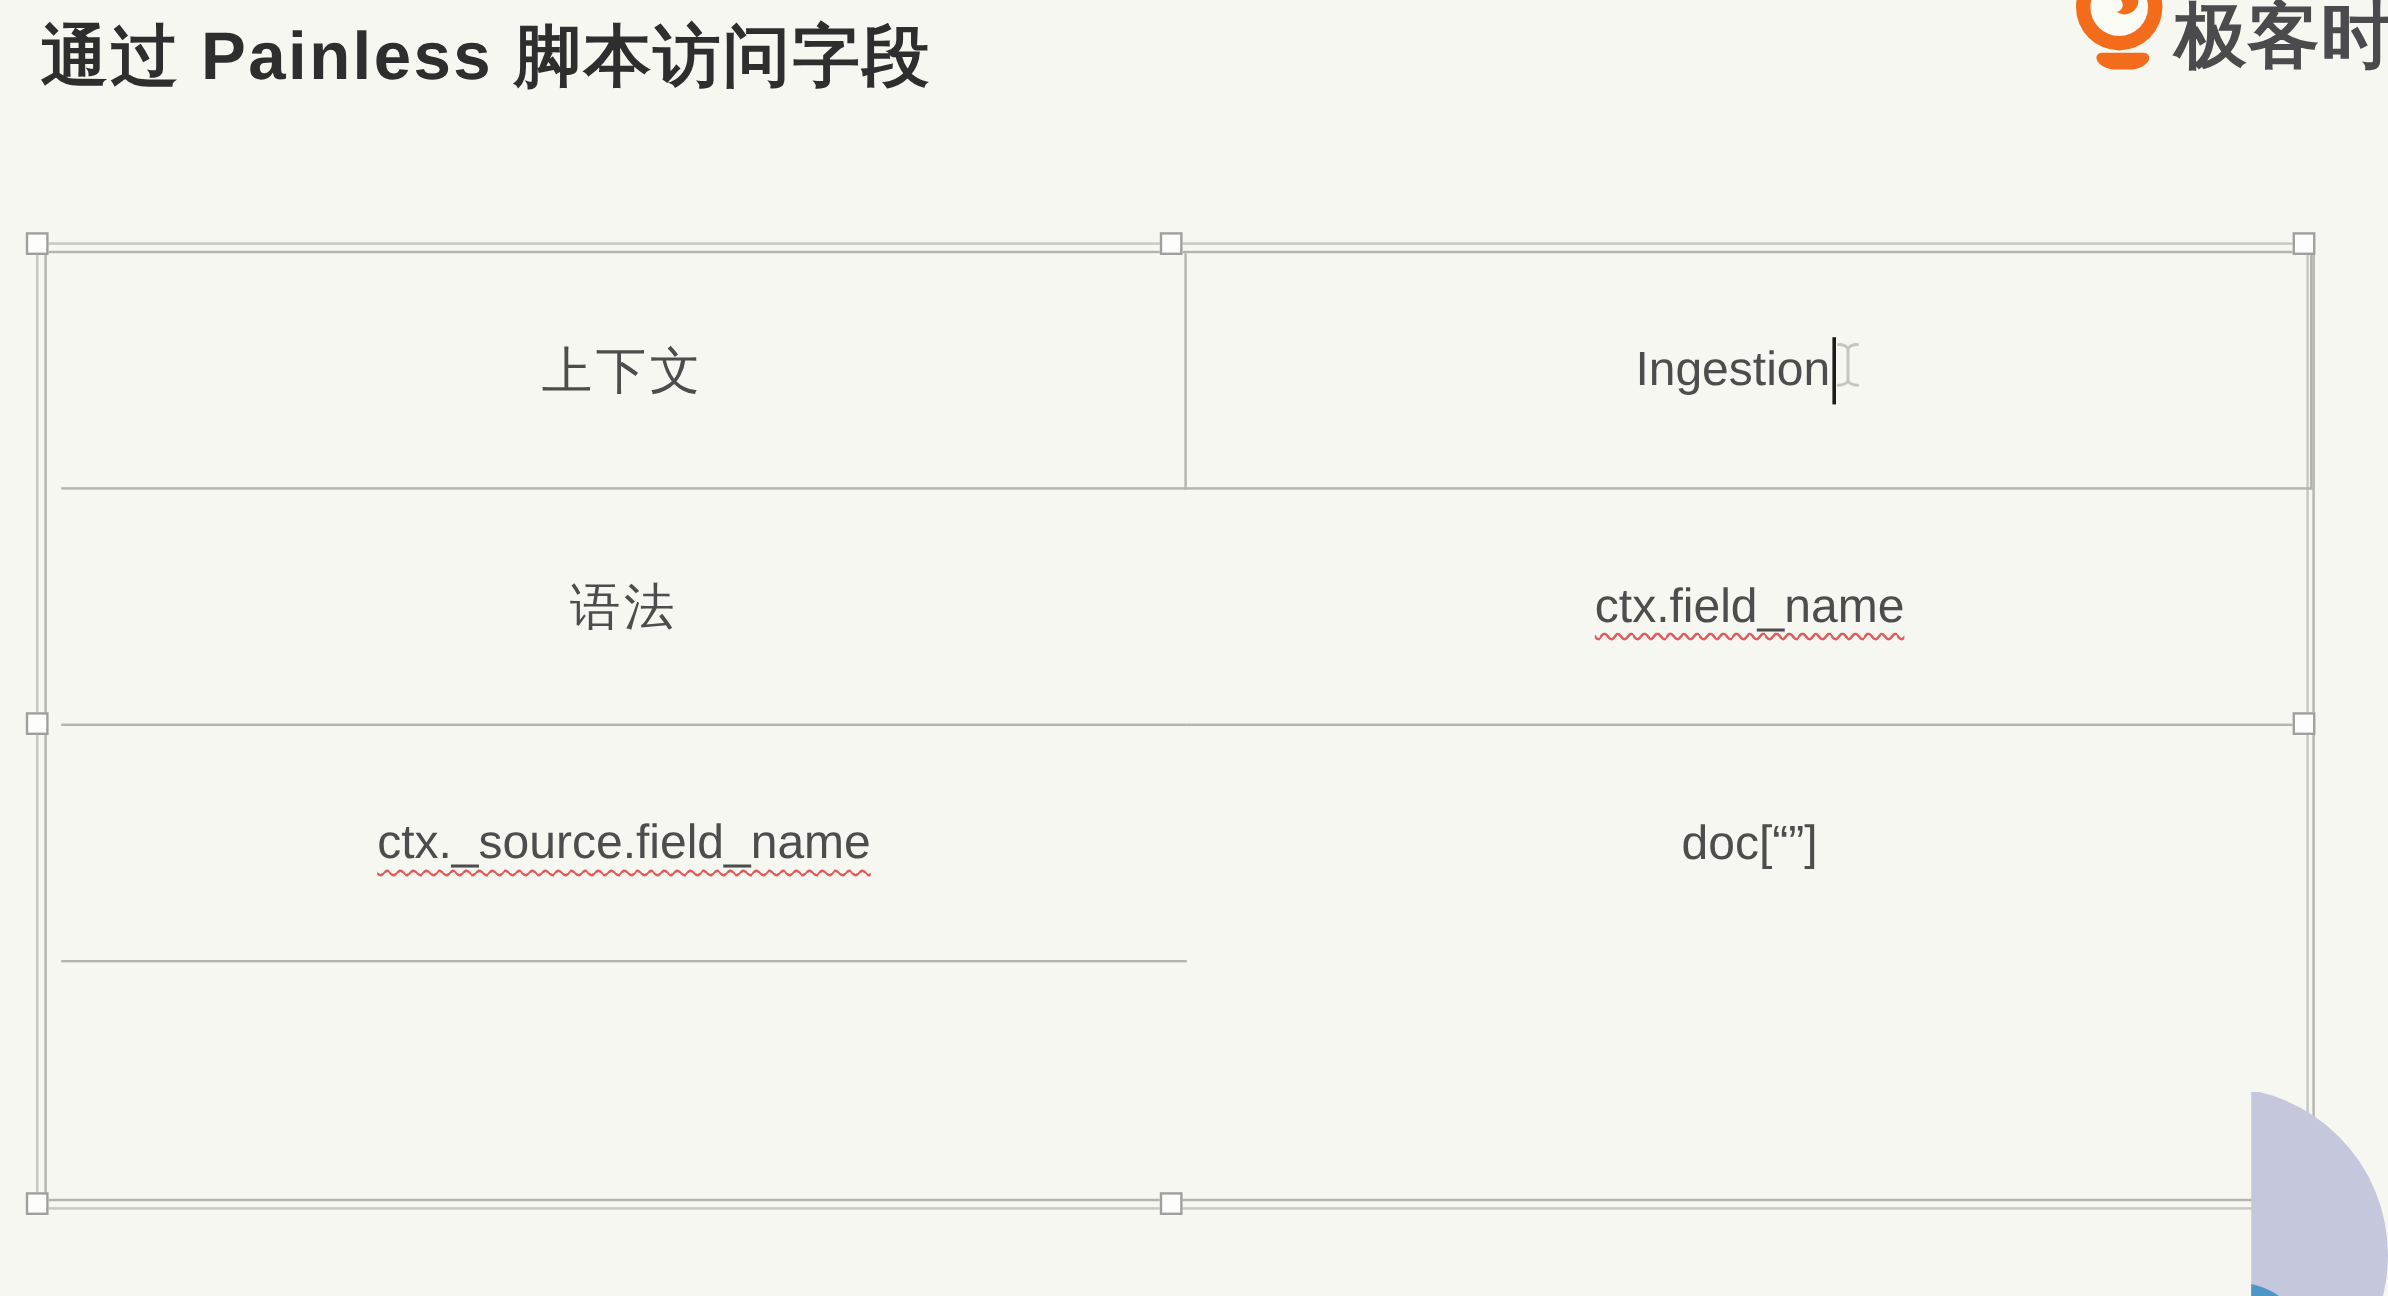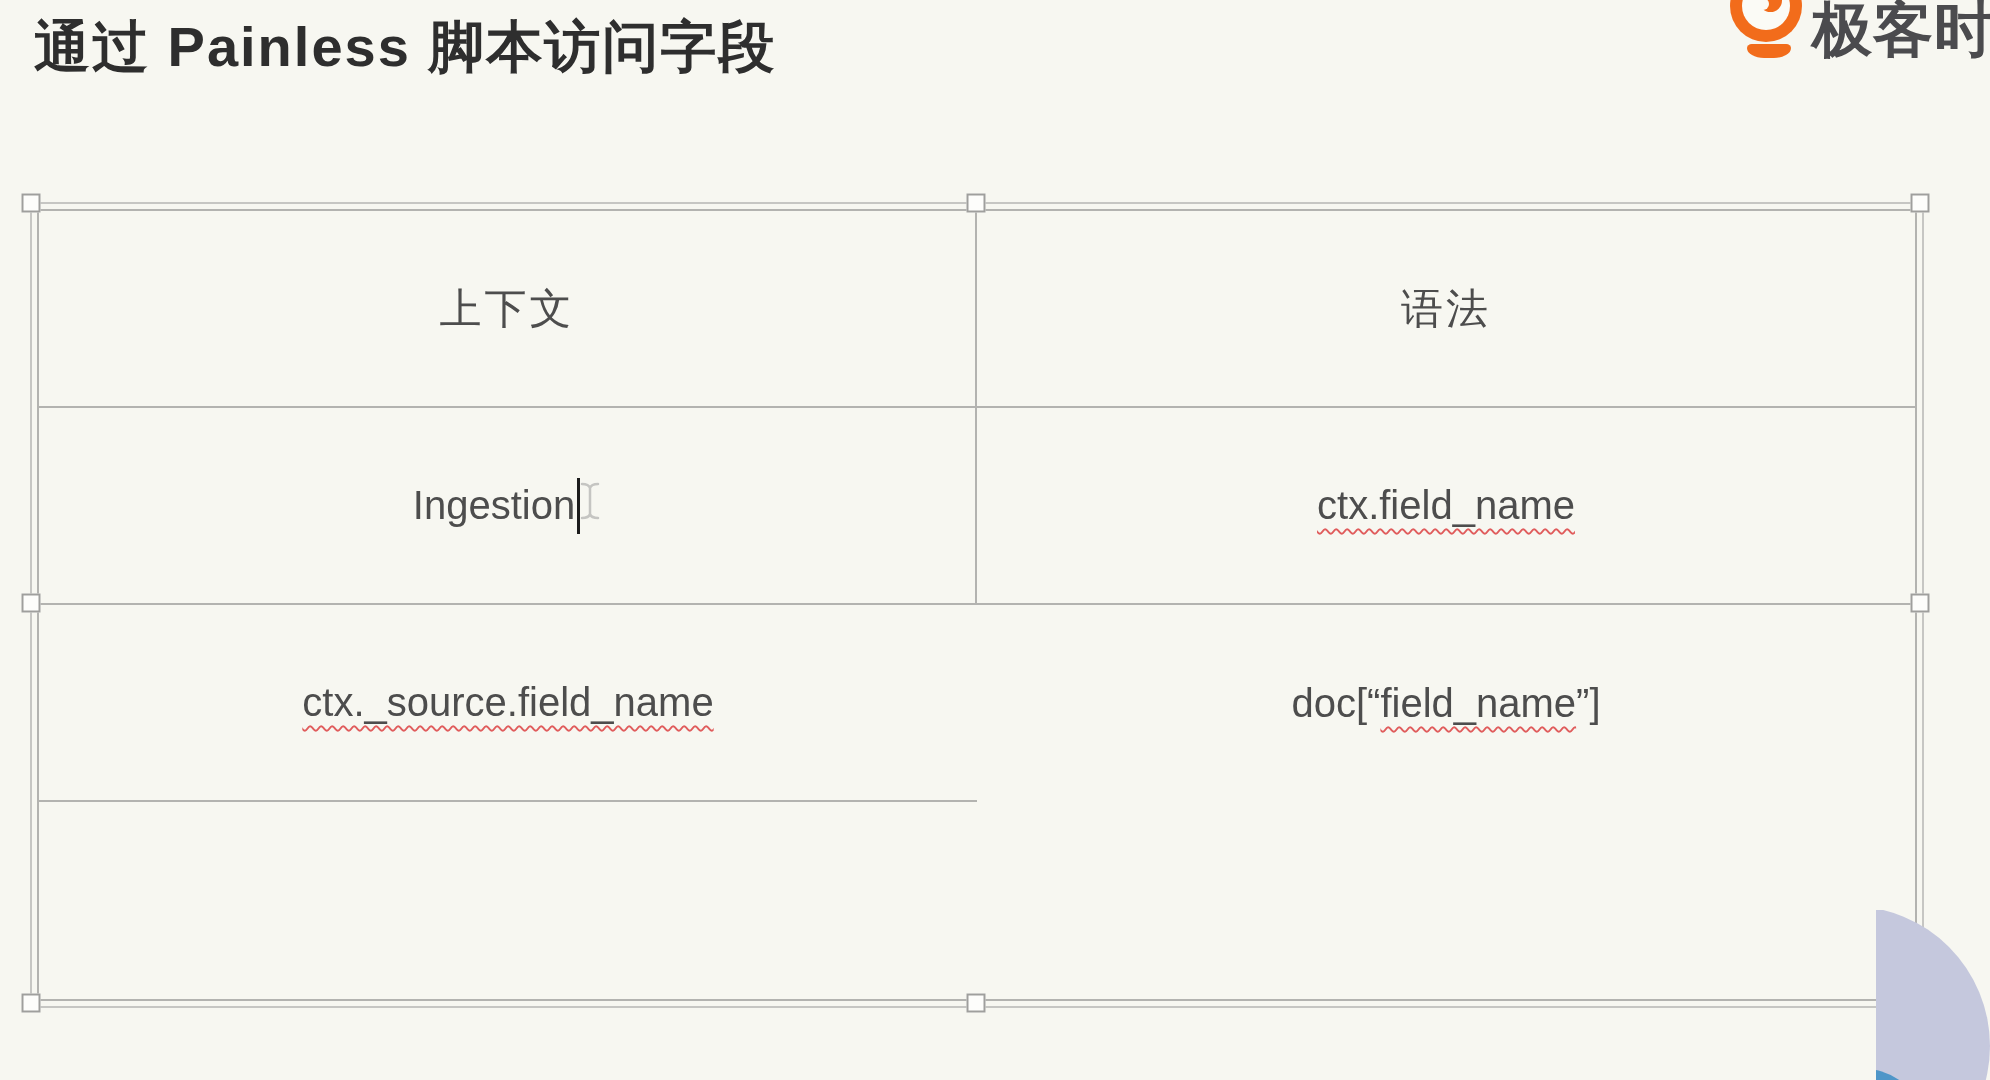--- a/index.html
+++ b/index.html
@@ -30,21 +30,21 @@
     color:#4b4b4e;white-space:nowrap;z-index:3;letter-spacing:1px;}
   
   .sel-frame{position:absolute;left:30px;top:202px;width:1890px;height:802px;
     border:2px solid #c6c6c3;z-index:1;}
   .handle{position:absolute;width:15px;height:15px;background:#fdfdfb;
     border:2px solid #9f9f9d;z-index:6;transform:translate(-50%,-50%);}
   
   .ptable{
     position:absolute;left:37px;top:209px;width:1876px;height:788px;
     border:2px solid #b3b3b0;z-index:2;
-    display:grid;grid-template-columns:1fr 1fr;grid-template-rows:1fr 1fr 1fr 1fr;
+    display:grid;grid-template-columns:1fr 1fr;grid-template-rows:1fr 1fr 1fr 1fr;padding-left:12px;
   }
   .cell{display:flex;align-items:center;justify-content:center;
     font-size:40px;color:#4d4d4d;position:relative;}
   .cell.col-left{border-right:2px solid #b3b3b0;}
   .cell.row-inner{border-bottom:2px solid #b3b3b0;}
   .cell.cjk{font-size:42px;letter-spacing:3px;}
   .squiggle{
     text-decoration-line:underline;
     text-decoration-style:wavy;
     text-decoration-color:#e05c5c;
@@ -71,40 +71,39 @@
 <div class="logo-icon-white"></div>
 <div class="logo-icon-swirl"></div>
 <div class="logo-icon-swirl2"></div>
 <div class="logo-crescent"></div>
 <div class="logo-text">极客时间</div>
 
 <div class="sel-frame"></div>
 
 <div class="ptable">
   <div class="cell cjk col-left row-inner">上下文</div>
-  <div class="cell cjk row-inner">语法</div>
-
   <div class="cell col-left row-inner">
     <span>Ingestion</span>
       <span class="caret"></span>
       <span class="ibeam"><svg width="22" height="40" viewBox="0 0 22 40">
           <path d="M3 3 C7 3 10 4 11 7 C12 4 15 3 19 3 M11 7 L11 33 M3 37 C7 37 10 36 11 33 C12 36 15 37 19 37" stroke="#9d9d9d" fill="none" stroke-width="2.5" stroke-linecap="round"></path>
         </svg></span>
   </div>
+
+  <div class="cell cjk row-inner">语法</div>
   <div class="cell row-inner">
     <span class="squiggle">ctx.field_name</span>
   </div>
 
   <div class="cell row-inner">
     <span class="squiggle">ctx._source.field_name</span>
   </div>
 
   <div class="cell">
     <span>doc[“</span>
-      <span class="squiggle">field_name</span>
       <span>”]</span>
   </div>
 </div>
 
 <div class="handle" style="left:31px;top:203px;"></div>
 <div class="handle" style="left:976px;top:203px;"></div>
 <div class="handle" style="left:1920px;top:203px;"></div>
 <div class="handle" style="left:31px;top:603px;"></div>
 <div class="handle" style="left:1920px;top:603px;"></div>
 <div class="handle" style="left:31px;top:1003px;"></div>

